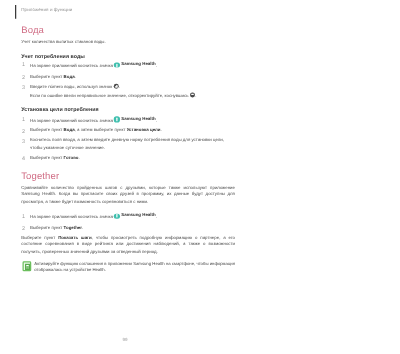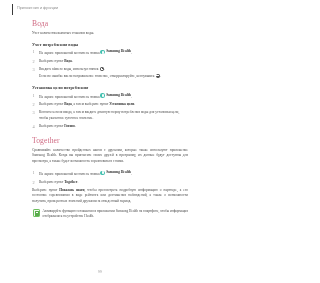--- a/index.html
+++ b/index.html
@@ -38,24 +38,23 @@
     left: 17px;
     top: 6px;
     font-size: 3.6px;
     letter-spacing: 0.08px;
     color: #8d8d8d;
     white-space: nowrap;
   }
 
   .content {
     position: absolute;
-    left: 32px;
+    left: 17px;
     top: 20px;
     right: 12px;
-    font-family: Liberation Serif, serif;
   }
 
   h1.section-title {
     margin: 0 0 2.6px 0;
     font-size: 7.6px;
     font-weight: 400;
     color: #d06c84;
     letter-spacing: 0.1px;
     line-height: 1.05;
   }

